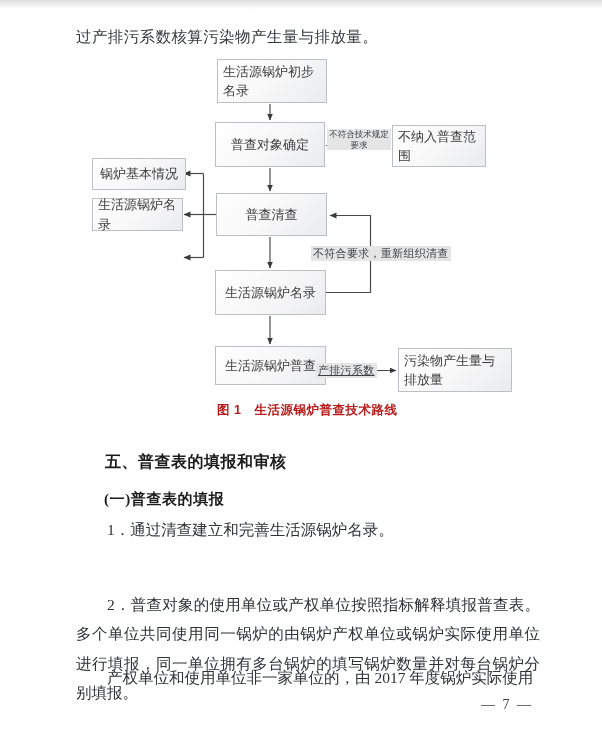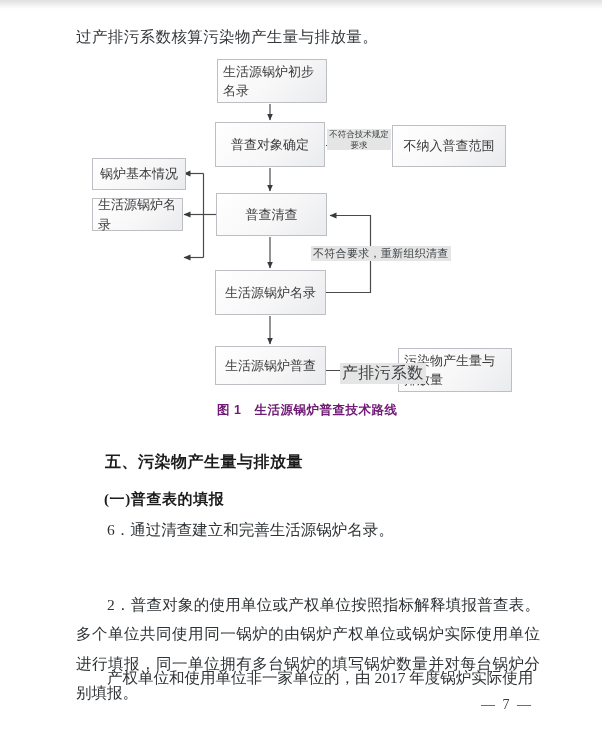--- a/index.html
+++ b/index.html
@@ -29,25 +29,25 @@
     color:#3c3c3c;font-size:13px;line-height:1.5;
     display:flex;align-items:center;justify-content:center;
     text-align:left;padding:2px 5px;
   }
   .edge-label{
     position:absolute;background:#e5e5e5;color:#3d4144;
     text-align:center;white-space:nowrap;
   }
   .lbl-tech{left:327px;top:129px;width:64px;font-size:8.5px;line-height:10.5px;white-space:normal;}
   .lbl-redo{left:311px;top:246px;font-size:11px;padding:0 2px;letter-spacing:.3px;}
-  .lbl-coeff{left:340px;top:363px;font-size:16px;padding:0 2px;letter-spacing:.3px;}
+  .lbl-coeff{left:316px;top:363px;font-size:11px;padding:0 2px;letter-spacing:.3px;text-decoration:underline;}
   .caption{
     position:absolute;left:217px;top:402px;
     font-family:"Liberation Sans","DejaVu Sans",sans-serif;
-    font-weight:bold;font-size:12.5px;color:#701a75;letter-spacing:.5px;white-space:pre;
+    font-weight:bold;font-size:12.5px;color:#b91c1c;letter-spacing:.5px;white-space:pre;
   }
   
   .sec-heading{
     position:absolute;left:105px;top:452px;
     font-family:"Liberation Sans","DejaVu Sans",sans-serif;
     font-weight:bold;font-size:16px;color:#1c1c1c;letter-spacing:.5px;
   }
   .sub-heading{
     position:absolute;left:104px;top:490px;
     font-weight:bold;font-size:15px;color:#1c1c1c;letter-spacing:.6px;
@@ -90,38 +90,38 @@
         <path d="M203.5,257.5 H184" marker-end="url(#ah)"></path>
         <path d="M270,237 V268" marker-end="url(#ah)"></path>
         <path d="M326,292.5 H370.5 V215.5 H330" marker-end="url(#ah)"></path>
         <path d="M270,316 V344" marker-end="url(#ah)"></path>
         <path d="M326,370.5 H396" marker-end="url(#ah)"></path>
       </g>
     </svg>
 
     <div class="fbox" style="left:217px;top:59px;width:110px;height:44px">生活源锅炉初步名录</div>
     <div class="fbox" style="left:215px;top:122px;width:110px;height:45px">普查对象确定</div>
-    <div class="fbox" style="left:392px;top:125px;width:114px;height:42px">不纳入普查范围</div>
+    <div class="fbox" style="left:392px;top:125px;width:94px;height:42px">不纳入普查范围</div>
     <div class="fbox" style="left:92px;top:158px;width:94px;height:32px">锅炉基本情况</div>
     <div class="fbox" style="left:92px;top:198px;width:91px;height:33px">生活源锅炉名录</div>
     <div class="fbox" style="left:216px;top:193px;width:111px;height:43px">普查清查</div>
     <div class="fbox" style="left:215px;top:270px;width:111px;height:45px">生活源锅炉名录</div>
     <div class="fbox" style="left:215px;top:346px;width:111px;height:39px">生活源锅炉普查</div>
     <div class="fbox" style="left:398px;top:348px;width:114px;height:44px">污染物产生量与排放量</div>
 
     <div class="edge-label lbl-tech">
       <span style="display:block">不符合技术规定</span>
       <span style="display:block">要求</span>
     </div>
     <div class="edge-label lbl-redo">不符合要求，重新组织清查</div>
     <div class="edge-label lbl-coeff">产排污系数</div>
 
     <div class="caption">图 1　生活源锅炉普查技术路线</div>
   </div>
 
-  <div class="sec-heading">五、污染物产生量与排放量</div>
+  <div class="sec-heading">五、普查表的填报和审核</div>
   <div class="sub-heading">(一)普查表的填报</div>
-  <div class="para p-item1">6．通过清查建立和完善生活源锅炉名录。</div>
+  <div class="para p-item1">1．通过清查建立和完善生活源锅炉名录。</div>
   <div class="para p-item2">2．普查对象的使用单位或产权单位按照指标解释填报普查表。多个单位共同使用同一锅炉的由锅炉产权单位或锅炉实际使用单位进行填报，同一单位拥有多台锅炉的填写锅炉数量并对每台锅炉分别填报。</div>
   <div class="para p-cont">产权单位和使用单位非一家单位的，由 2017 年度锅炉实际使用</div>
 
   <div class="page-number">— 7 —</div>
 </div>
 
 </body></html>

